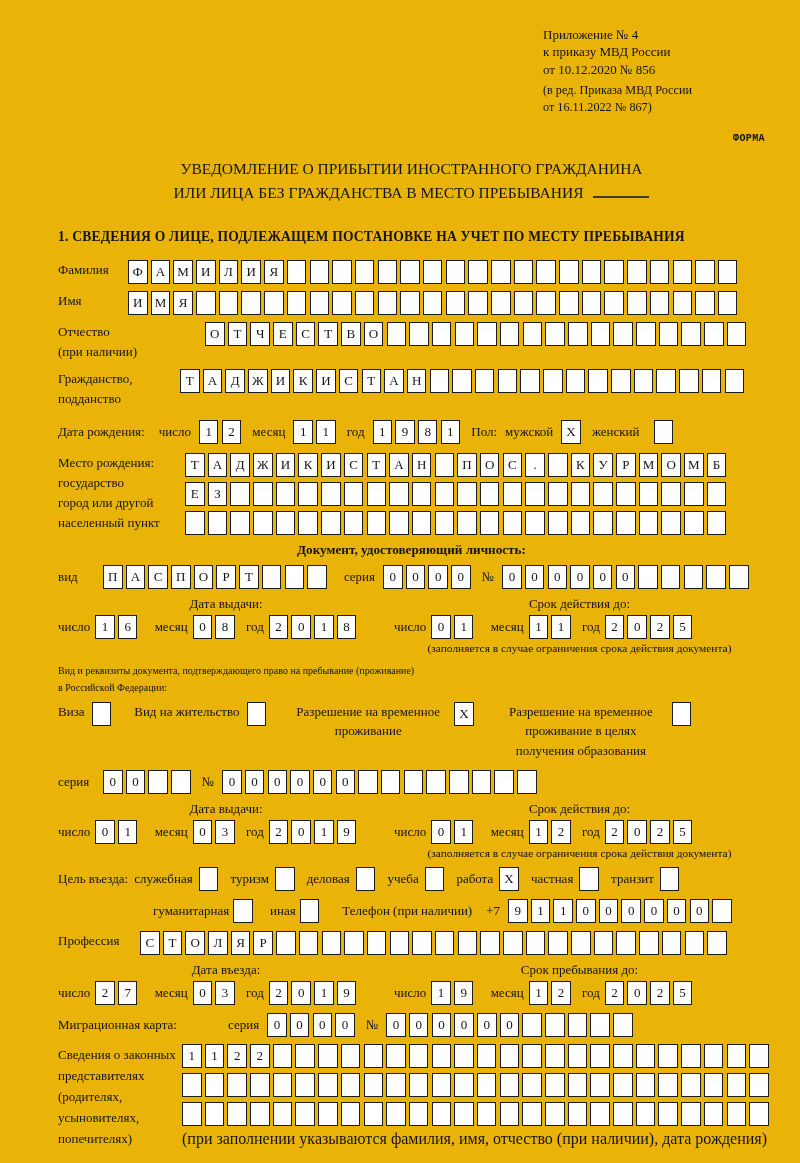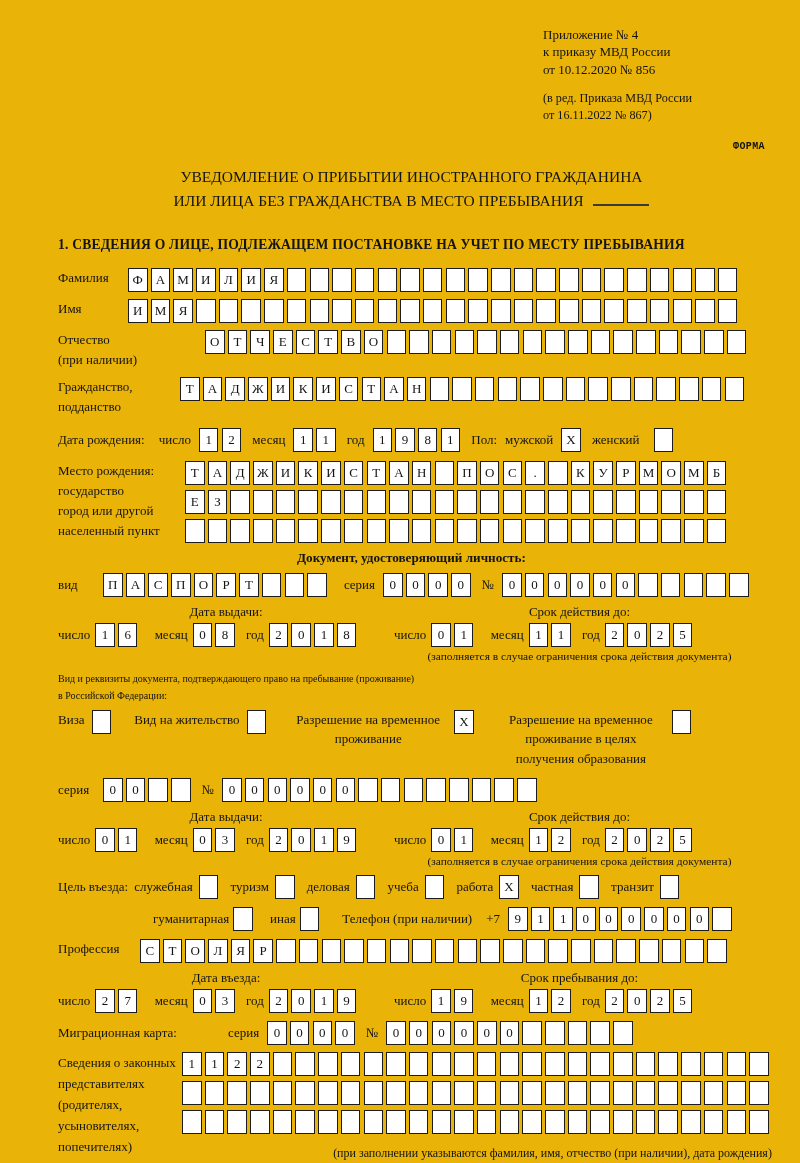--- a/index.html
+++ b/index.html
@@ -1,20 +1,20 @@
 <!DOCTYPE html>
 <html><head>
 <meta charset="utf-8">
 <style>
   html,body{margin:0;padding:0;background:#ffffff;}
   body{width:800px;height:1163px;font-family:"Liberation Serif","DejaVu Serif",serif;color:#141414;}
   .page{box-sizing:border-box;width:800px;height:1163px;padding:26px 35px 12px 58px;overflow:hidden;background:#eab308;}
 
   .hdr{width:222px;margin-left:auto;font-size:13px;line-height:1.34;}
-  .hdr .ed{font-size:12.2px;margin-top:12px;}
+  .hdr .ed{font-size:12.2px;margin-top:4px;}
   .forma{text-align:right;font-weight:bold;font-size:10px;margin-top:18px;letter-spacing:.4px;font-family:Liberation Mono, monospace;}
   .title{text-align:center;font-weight:normal;font-size:15.5px;line-height:1.55;margin-top:13px;}
   .title-underline{display:inline-block;width:56px;border-bottom:2px solid #3a3a3a;margin-left:10px;vertical-align:baseline;}
   .sec{font-weight:bold;font-size:13.6px;margin-top:24px;margin-bottom:15px;letter-spacing:.2px;}
 
   .row{display:flex;align-items:flex-start;margin-bottom:7px;font-size:13px;}
   .lblcol{flex:none;line-height:1.55;}
   .cells{display:flex;flex:none;}
   .cell{box-sizing:border-box;flex:none;width:19.5px;height:24px;border:1.6px solid #1c1c1c;margin-right:3.2px;
         display:inline-flex;align-items:center;justify-content:center;font-size:13px;background:#fff;}
@@ -45,21 +45,21 @@
   .wrap150{width:158px;}
   .wrap168{width:168px;}
 
   .purpose{display:flex;align-items:center;font-size:13px;margin-bottom:8px;flex-wrap:nowrap;}
   .purpose .optlbl{margin-right:6px;}
   .purpose .pair{display:flex;align-items:center;margin-right:9px;}
   .purpose2{display:flex;align-items:center;font-size:13px;margin-bottom:8px;padding-left:95px;}
 
   .legal{display:flex;align-items:flex-start;font-size:13px;}
   .legal .lblcol{width:124px;line-height:1.62;}
-  .legal-note{font-size:12px;text-align:right;margin-top:12px;}
+  .legal-note{font-size:16px;text-align:left;margin-top:4px;}
 </style>
 </head>
 <body>
 
 <div class="page">
 
   <div class="hdr">
     <div>Приложение № 4</div>
     <div>к приказу МВД России</div>
     <div>от 10.12.2020 № 856</div>

